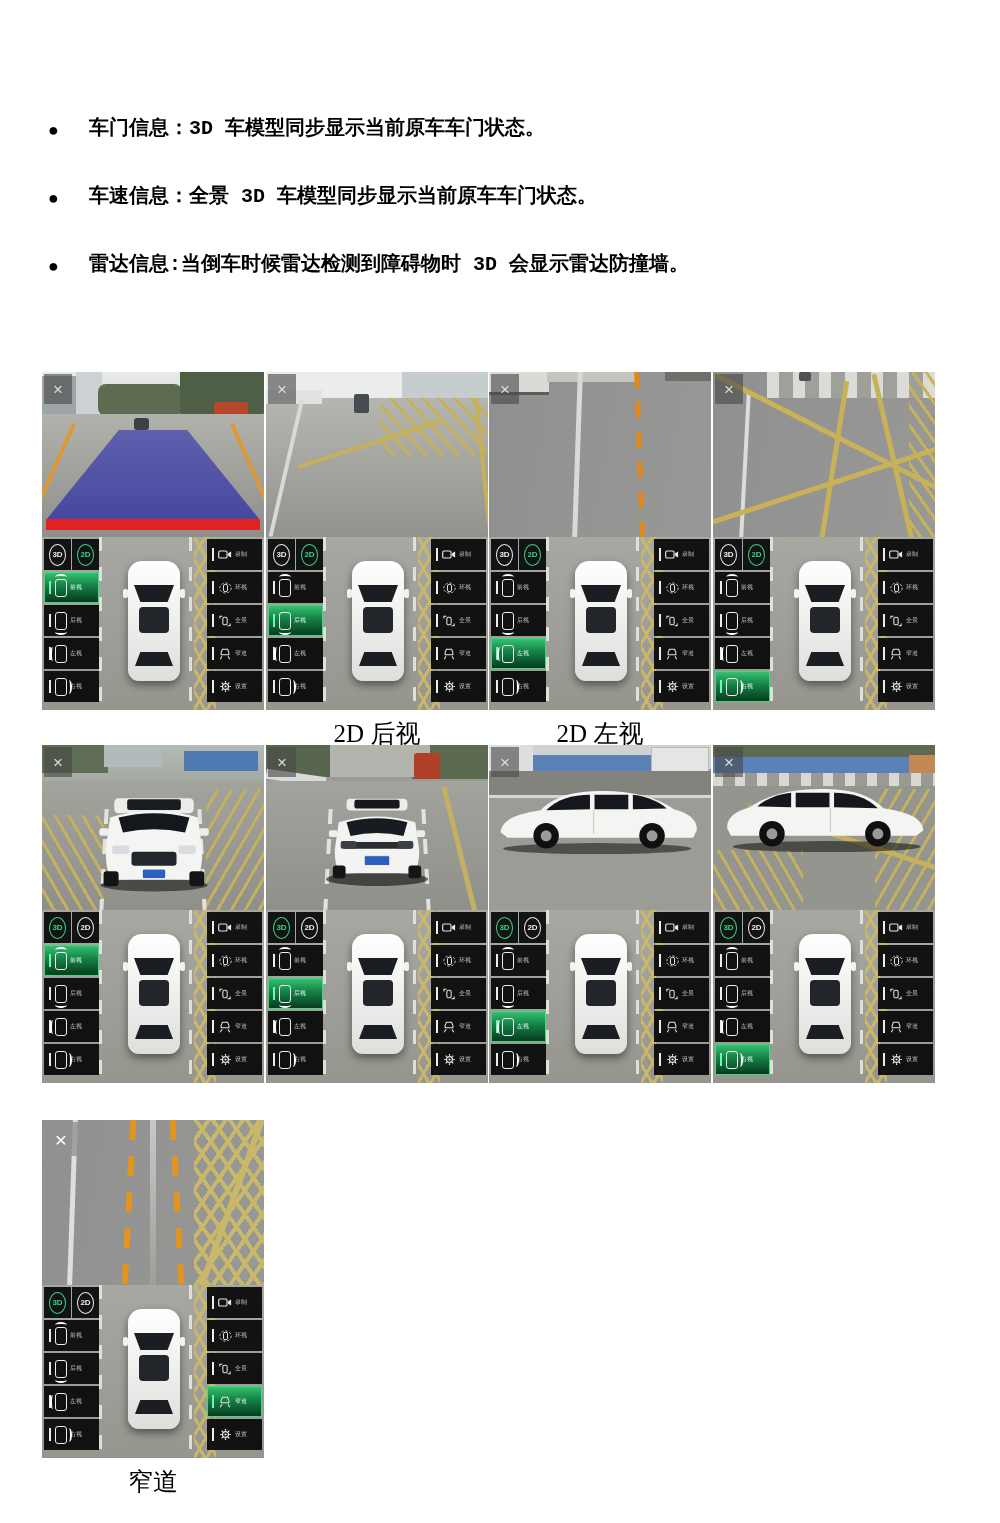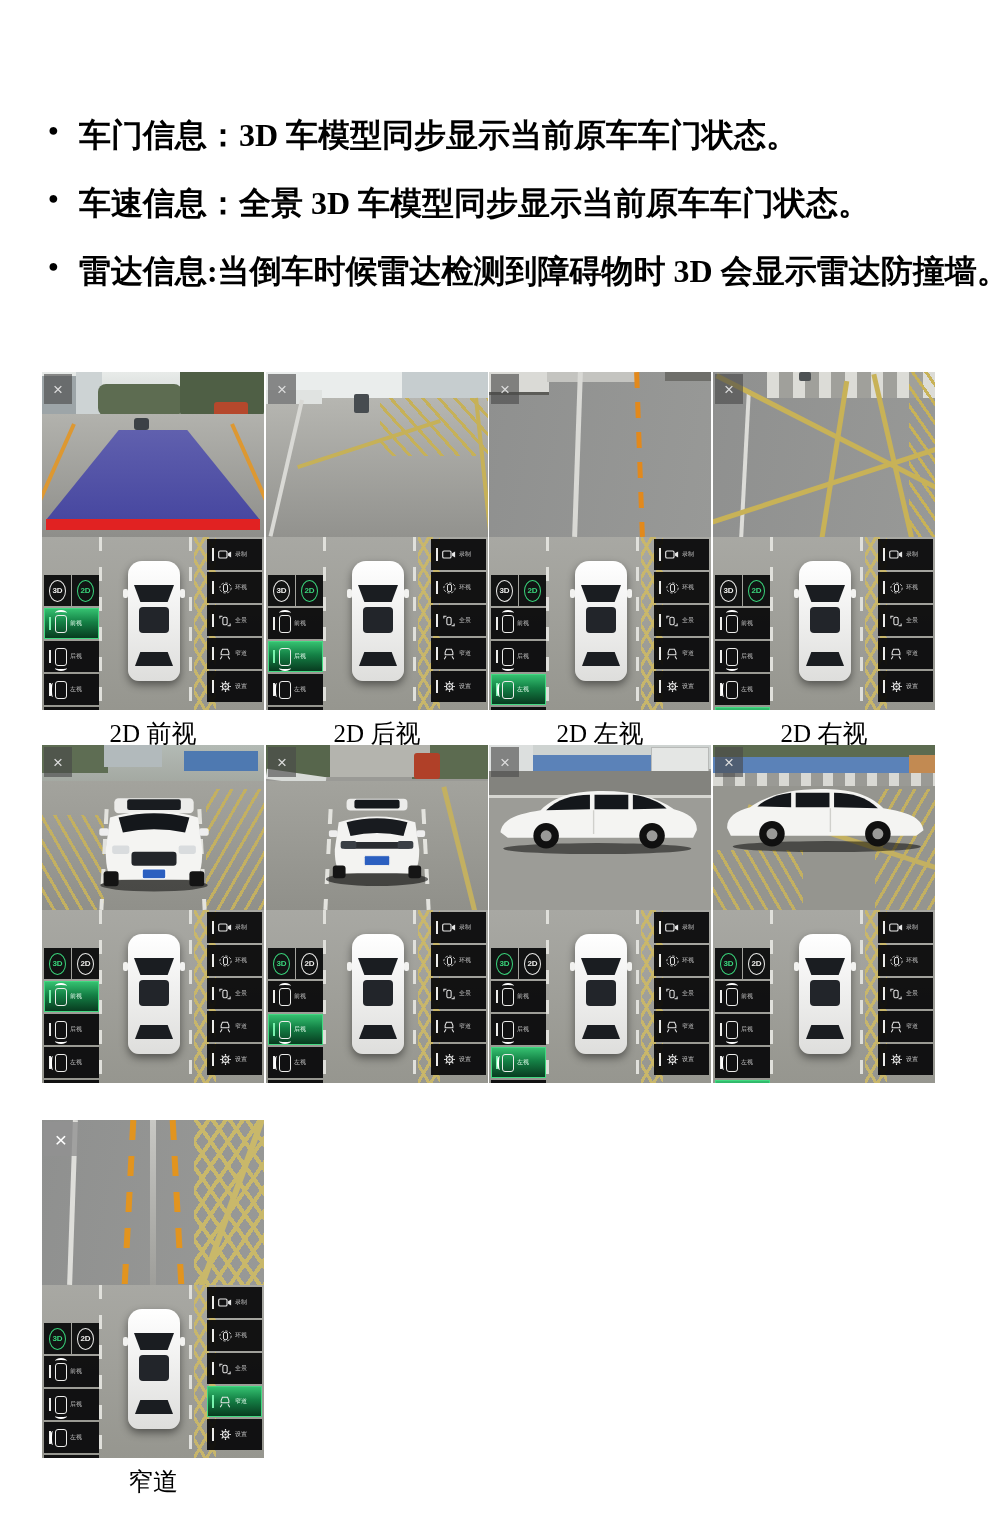--- a/index.html
+++ b/index.html
@@ -3,21 +3,21 @@
 <meta charset="utf-8">
 <style>
   html,body{margin:0;padding:0;background:#fff;}
   .page{position:relative;width:1000px;height:1523px;background:#fff;overflow:hidden;
         font-family:"Liberation Serif","DejaVu Serif",serif;color:#000;}
 
   
   .doc-title{position:absolute;left:42px;top:40px;font-size:27px;font-weight:600;letter-spacing:1px;}
   .bullet{position:absolute;left:48px;display:flex;align-items:flex-start;}
   .bullet .dot{font-size:18px;margin-top:7px;line-height:1;}
-  .bullet .btext{margin-left:20px;font-size:32px;font-weight:600;white-space:nowrap;}
+  .bullet .btext{margin-left:30px;font-size:20px;font-weight:600;white-space:nowrap;font-family:Liberation Mono, monospace;}
   .b1{top:114px}.b2{top:182px}.b3{top:250px}
   .sec-title{position:absolute;left:42px;top:318px;font-size:31px;font-weight:bold;}
 
   
   .panel{position:absolute;width:222px;margin:0;padding:0;}
   .camera{position:relative;width:222px;height:165px;overflow:hidden;background:#9a9a96;}
   .scene{position:absolute;inset:0;overflow:hidden;}
   .scene>div{position:absolute;}
   .close{position:absolute;top:2px;left:2px;width:28px;height:30px;border:none;
          background:rgba(72,72,72,.62);color:#dcdcdc;font-size:17px;line-height:1;
@@ -38,21 +38,21 @@
   .tc-ws{position:absolute;top:24px;left:6px;right:6px;height:17px;background:#1a1d21;
          clip-path:polygon(0 0,100% 0,84% 100%,16% 100%);}
   .tc-roof{position:absolute;top:46px;left:11px;right:11px;height:26px;background:#22252a;border-radius:4px;}
   .tc-rw{position:absolute;bottom:15px;left:7px;right:7px;height:14px;background:#1a1d21;
          clip-path:polygon(14% 0,86% 0,100% 100%,0 100%);}
   .tc-mir-l{position:absolute;top:28px;left:-5px;width:5px;height:9px;background:#f2f2f0;border-radius:2px;}
   .tc-mir-r{position:absolute;top:28px;right:-5px;width:5px;height:9px;background:#f2f2f0;border-radius:2px;}
 
   
   .sb{position:absolute;top:2px;width:55px;font-family:"Liberation Sans",sans-serif;}
-  .sb-left{left:2px;margin-top:36px;}
+  .sb-left{left:2px;}
   .sb-right{right:2px;}
   .mode-row{display:flex;gap:1px;margin-bottom:2px;}
   .mode{flex:1;height:31px;background:rgba(9,10,11,.94);border:none;padding:0;cursor:pointer;
         display:flex;align-items:center;justify-content:center;}
   .mode-ring{width:15px;height:20px;border:1px solid #ececea;border-radius:50%;color:#ececea;
              display:flex;align-items:center;justify-content:center;}
   .mode-ring i{font-style:normal;font-size:8px;font-weight:bold;line-height:1;}
   .mode.active .mode-ring{border-color:#39d47b;color:#39d47b;}
   .vbtn{display:flex;align-items:center;width:100%;height:31px;margin-bottom:2px;border:none;padding:0;
         background:rgba(8,9,10,.94);cursor:pointer;}
@@ -304,21 +304,20 @@
                     <circle cx="7" cy="7" r="3.2"></circle>
                     <path d="M7,1.2 V3 M7,11 V12.8 M1.2,7 H3 M11,7 H12.8 M2.9,2.9 L4.2,4.2 M9.8,9.8 L11.1,11.1 M11.1,2.9 L9.8,4.2 M4.2,9.8 L2.9,11.1"></path>
                   </g>
                   <circle cx="7" cy="7" r="1.2" fill="#e8e8e8"></circle>
                 </svg>
               </span>
           <span class="vlbl">设置</span>
         </button>
       </div>
     </div>
-    <figcaption class="caption">2D 前视</figcaption>
   </figure>
       <figure class="panel" style="left: 266px; top: 372px;">
     <div class="camera">
       <div class="scene scene-rear2d">
             <div class="sky2"></div>
             <div class="bldgC"></div>
             <div class="road2"></div>
             <div class="fenceL"></div>
             <div class="truck"></div>
             <div class="curveL"></div>
@@ -670,21 +669,20 @@
                     <circle cx="7" cy="7" r="3.2"></circle>
                     <path d="M7,1.2 V3 M7,11 V12.8 M1.2,7 H3 M11,7 H12.8 M2.9,2.9 L4.2,4.2 M9.8,9.8 L11.1,11.1 M11.1,2.9 L9.8,4.2 M4.2,9.8 L2.9,11.1"></path>
                   </g>
                   <circle cx="7" cy="7" r="1.2" fill="#e8e8e8"></circle>
                 </svg>
               </span>
           <span class="vlbl">设置</span>
         </button>
       </div>
     </div>
-    <figcaption class="caption">2D 右视</figcaption>
   </figure>
       <figure class="panel" style="left: 42px; top: 745px;">
     <div class="camera">
       <div class="scene scene-front3d">
             <div class="bgband"></div>
             <div class="treeL2"></div>
             <div class="bldgD"></div>
             <div class="fenceBlue"></div>
             <div class="road3"></div>
             <div class="hatchL3"></div>

